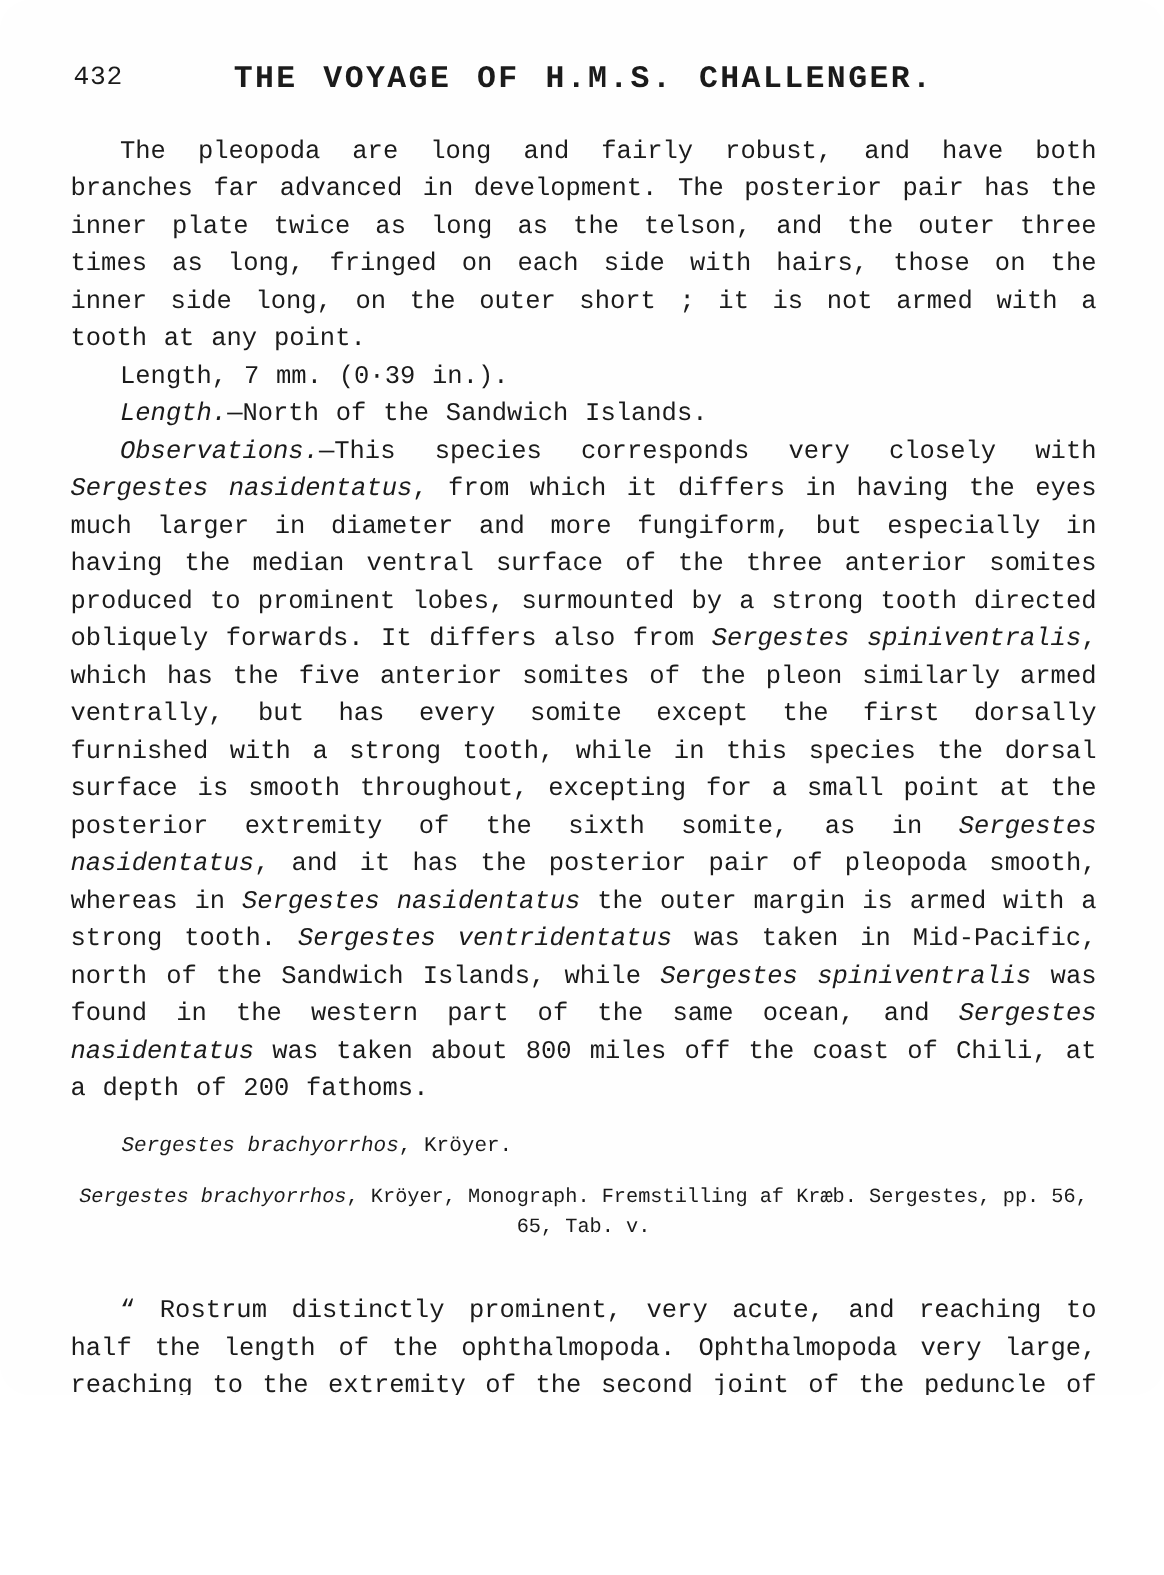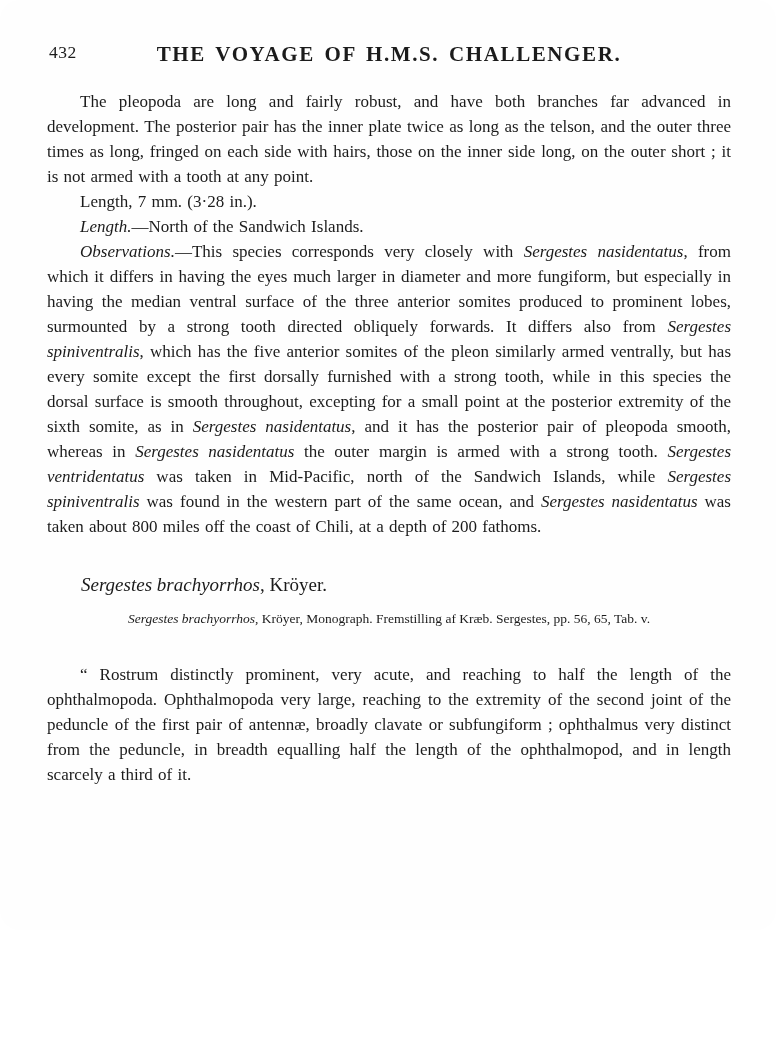--- a/index.html
+++ b/index.html
@@ -7,21 +7,21 @@
     padding: 0;
     background: #ffffff;
   }
   .page {
     position: relative;
     width: 776px;
     height: 930px;
     box-sizing: border-box;
     background: #fefefe;
     color: #1b1b1b;
-    font-family: Liberation Serif, serif;
+    font-family: Liberation Mono, monospace;
     padding: 42px 45px 0 47px;
     overflow: hidden;
     border-radius: 20px;
   }
   .running-head {
     position: relative;
     height: 24px;
     margin-bottom: 23px;
   }
   .page-num {
@@ -42,23 +42,23 @@
   .body-text {
     margin: 0;
     font-size: 17px;
     line-height: 25px;
     text-align: justify;
     word-spacing: 1px;
   }
   .indent { text-indent: 33px; }
   .space-before { }
   .species-heading {
-    margin: 33px 0 12px 0;
+    margin: 13px 0 12px 0;
     padding-left: 34px;
-    font-size: 19px;
+    font-size: 14px;
     font-weight: normal;
     line-height: 25px;
   }
   .citation {
     margin: 0 0 33px 0;
     text-align: center;
     font-size: 13.5px;
     line-height: 20px;
   }
   .it { font-style: italic; }
@@ -71,21 +71,21 @@
   <header class="running-head">
     <span class="page-num">432</span>
     <span class="head-title">THE VOYAGE OF H.M.S. CHALLENGER.</span>
   </header>
 
   <main>
 
 
     <p class="body-text indent"><span>The pleopoda are long and fairly robust, and have both branches far advanced in development. The posterior pair has the inner plate twice as long as the telson, and the outer three times as long, fringed on each side with hairs, those on the inner side long, on the outer short&nbsp;; it is not armed with a tooth at any point.</span></p>
 
-    <p class="body-text indent"><span>Length, 7 mm. (3·28 in.).</span></p>
+    <p class="body-text indent"><span>Length, 7 mm. (0·39 in.).</span></p>
 
     <p class="body-text indent"><span class="it">Length.</span><span>—North of the Sandwich Islands.</span></p>
 
     <p class="body-text indent space-before"><span class="it">Observations.</span><span>—This species corresponds very closely with </span><span class="it">Sergestes nasidentatus</span><span>, from which it differs in having the eyes much larger in diameter and more fungiform, but especially in having the median ventral surface of the three anterior somites produced to prominent lobes, surmounted by a strong tooth directed obliquely forwards. It differs also from </span><span class="it">Sergestes spiniventralis</span><span>, which has the five anterior somites of the pleon similarly armed ventrally, but has every somite except the first dorsally furnished with a strong tooth, while in this species the dorsal surface is smooth throughout, excepting for a small point at the posterior extremity of the sixth somite, as in </span><span class="it">Sergestes nasidentatus</span><span>, and it has the posterior pair of pleopoda smooth, whereas in </span><span class="it">Sergestes nasidentatus</span><span> the outer margin is armed with a strong tooth. </span><span class="it">Sergestes ventridentatus</span><span> was taken in Mid-Pacific, north of the Sandwich Islands, while </span><span class="it">Sergestes spiniventralis</span><span> was found in the western part of the same ocean, and </span><span class="it">Sergestes nasidentatus</span><span> was taken about 800 miles off the coast of Chili, at a depth of 200 fathoms.</span></p>
 
     <h2 class="species-heading"><span class="it">Sergestes brachyorrhos</span><span>, Kröyer.</span></h2>
 
     <div class="citation">
       <div><span class="it">Sergestes brachyorrhos</span><span>, Kröyer, Monograph. Fremstilling af Kræb. Sergestes, pp. 56, 65, Tab. v.</span></div>
     </div>

